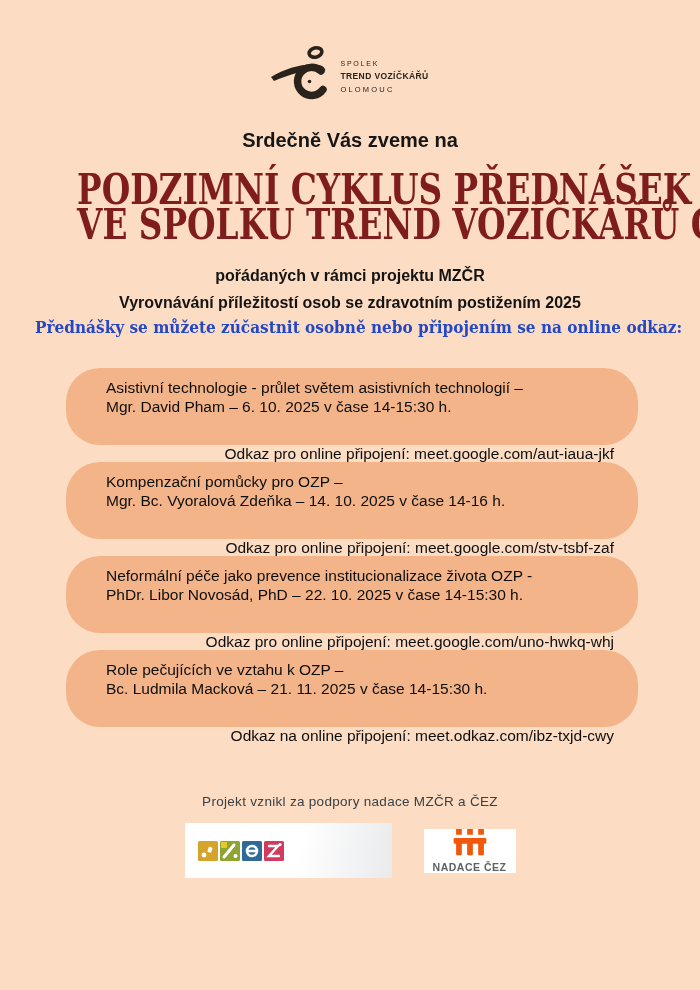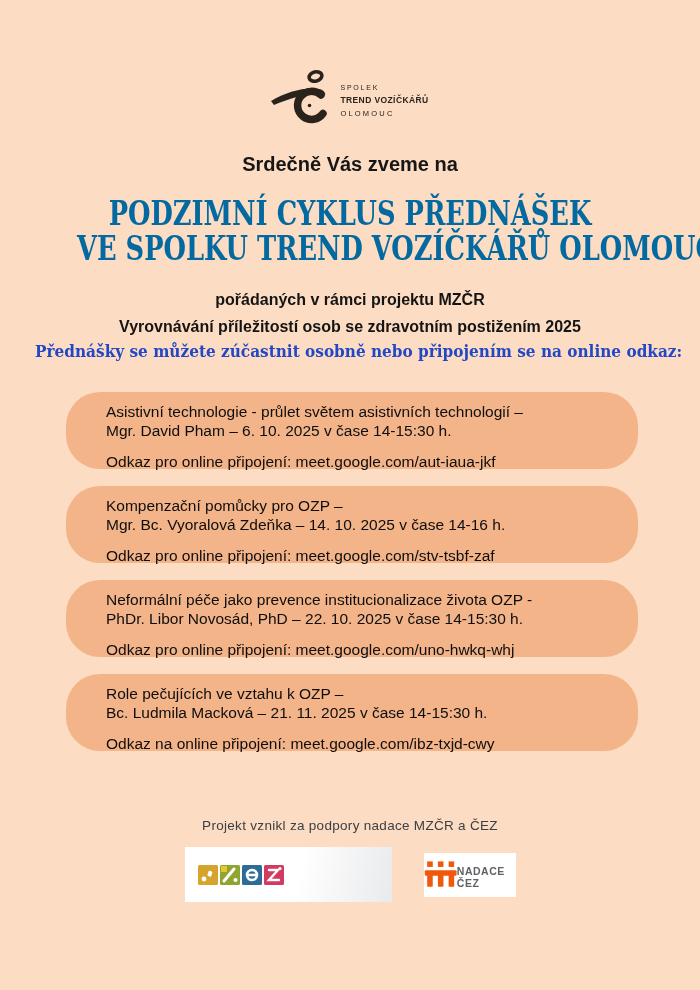--- a/index.html
+++ b/index.html
@@ -6,63 +6,63 @@
   body{background:#fcdcc2;}
   .poster{
     position:relative;
     width:700px;height:990px;
     background:#fcdcc2;
     font-family:"Liberation Sans",sans-serif;
     color:#151515;
     overflow:hidden;
   }
   
-  .logo-row{padding-top:68px;display:flex;justify-content:center;}
+  .logo-row{padding-top:44px;display:flex;justify-content:center;}
   .org-logo{display:flex;align-items:center;}
   .logo-mark{width:62px;height:58px;flex:0 0 auto;}
   .logo-text{margin-left:7px;padding-top:8px;color:#2a231c;}
   .logo-l1{font-size:7px;letter-spacing:1.8px;line-height:12px;}
   .logo-l2{font-size:8.5px;font-weight:700;letter-spacing:.4px;line-height:13px;}
   .logo-l3{font-size:7.5px;letter-spacing:2.2px;line-height:13px;}
   
   .intro{margin-top:26px;text-align:center;font-size:20px;font-weight:700;line-height:24px;color:#161616;}
-  .title{margin-top:20px;text-align:center;color:#0369a1;
-         font-family:"DejaVu Serif",serif;font-weight:700;font-size:33px;line-height:35px;}
+  .title{margin-top:20px;text-align:center;color:#7f1d1d;
+         font-family:"DejaVu Serif",serif;font-weight:700;font-size:42px;line-height:35px;}
   .title-line{display:block;transform:scaleX(.78);transform-origin:50% 50%;white-space:nowrap;}
   .subtitle{margin-top:20px;text-align:center;font-size:16px;font-weight:700;line-height:27px;color:#141414;}
   .highlight{text-align:center;color:#2348c5;
              font-family:"DejaVu Serif",serif;font-weight:700;font-size:17px;line-height:22px;}
   .highlight-line{display:block;transform:scaleX(.9);transform-origin:50% 50%;white-space:nowrap;}
   
   .cards{margin-top:30px;}
   .card{
     box-sizing:border-box;
     width:572px;height:77px;
     margin:0 0 17px 66px;
     background:#f3b489;
     border-radius:34px;
     padding:10px 24px 0 40px;
     font-size:15.5px;font-weight:400;line-height:19px;color:#0e0e0e;
   }
   .card:last-child{margin-bottom:0;}
-  .card-link-line{margin-top:12px;}
+  .card-link-line{margin-top:28px;text-align:right;}
   
   .footer-text{margin-top:66px;text-align:center;font-size:13.5px;line-height:18px;color:#3b4046;letter-spacing:.3px;}
   .logos-row{margin-top:12px;display:flex;justify-content:center;align-items:center;gap:32px;}
   .ministry-box{
     box-sizing:border-box;width:207px;height:55px;
     background:linear-gradient(100deg,#ffffff 55%,#e9eaec 100%);
     display:flex;align-items:center;padding-left:13px;
   }
   .tiles{display:flex;gap:2px;}
   .tile{width:20px;height:20px;display:block;}
   .ministry-text{margin-left:9px;color:#8093a7;font-size:7.5px;font-weight:700;line-height:10px;letter-spacing:.2px;}
   .nadace-box{
     box-sizing:border-box;width:92px;height:44px;background:#ffffff;
-    display:flex;flex-direction:row;align-items:center;justify-content:center;
+    display:flex;flex-direction:column;align-items:center;justify-content:center;
   }
   .nadace-label{margin-top:5px;color:#5e6165;font-size:10.5px;font-weight:700;letter-spacing:.5px;}
 </style>
 </head>
 <body>
 
 <div class="poster">
 
   <div class="logo-row">
     <div class="org-logo">
@@ -133,21 +133,21 @@
       </div>
     </div>
 
     <div class="card">
       <div class="card-title">
         <span>Role pečujících ve vztahu k OZP –</span><br>
         <span>Bc. Ludmila Macková – 21. 11. 2025 v čase 14-15:30 h.</span>
       </div>
       <div class="card-link-line">
         <span>Odkaz na online připojení:</span>
-        <span>meet.google.com/ibz-txjd-cwy</span>
+        <span>meet.odkaz.com/ibz-txjd-cwy</span>
       </div>
     </div>
 
   </div>
 
   <div class="footer-text">Projekt vznikl za podpory nadace MZČR a ČEZ</div>
 
   <div class="logos-row">
 
     <div class="ministry-box">

